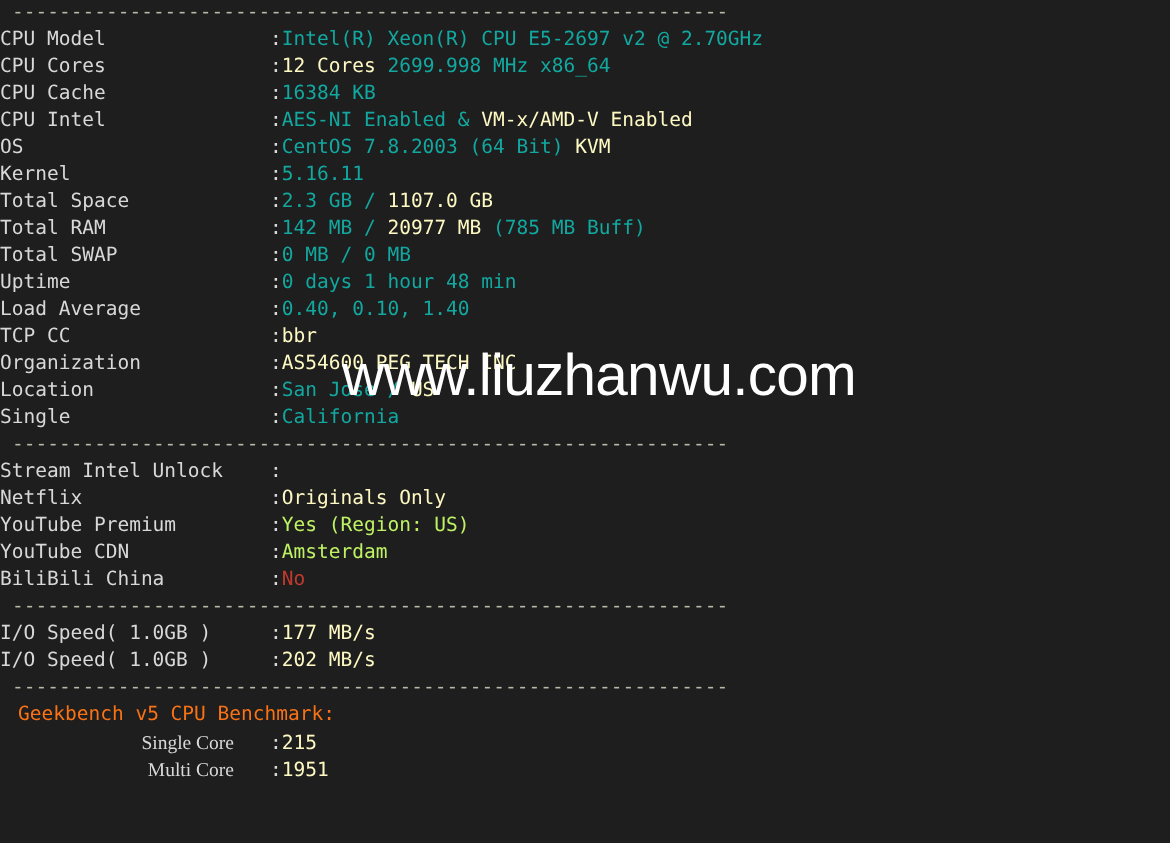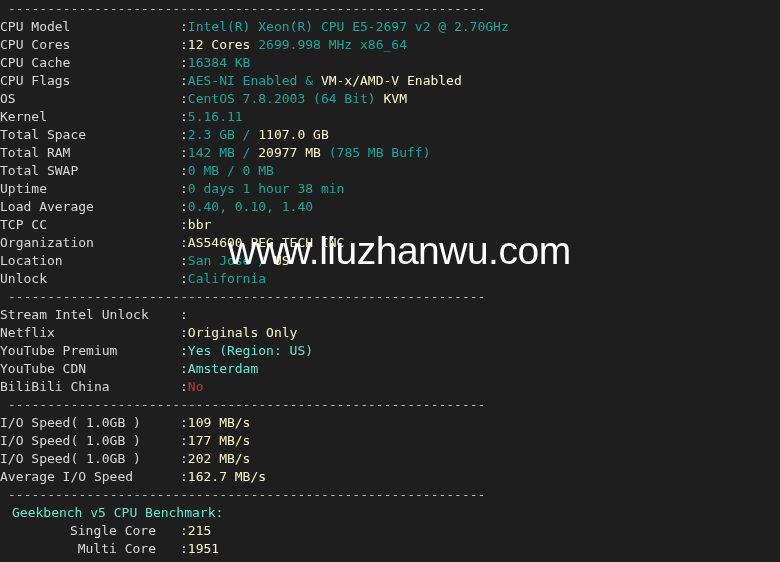--- a/index.html
+++ b/index.html
@@ -32,28 +32,28 @@
     height: 18px;
     line-height: 18px;
     white-space: pre;
   }
   .label {
     display: inline-block;
     width: 180px;
     color: #d8d8d8;
     white-space: pre;
   }
-  .label.indent { text-align: right; padding-right: 24px; width: 156px; }
+  .label.indent { text-align: right; padding-right: 24px; width: 156px; font-family: Liberation Serif, serif; }
   .colon { color: #d8d8d8; }
   .val { white-space: pre; }
   .c-cyan   { color: #12a8a0; }
   .c-yellow { color: #fef9c3; }
-  .c-green  { color: #5eead4; }
+  .c-green  { color: #bef264; }
   .c-red    { color: #c23a2d; }
-  .plain { height:18px; line-height:18px; white-space:pre; padding-left:12px; color:#5eead4; }
+  .plain { height:18px; line-height:18px; white-space:pre; padding-left:12px; color:#f97316; }
   .spacer { height: 18px; }
   #watermark {
     position: absolute;
     left: 228px;
     top: 242px;
     font-family: "Liberation Sans", "DejaVu Sans", sans-serif;
     font-size: 39px;
     font-weight: 400;
     color: #ffffff;
     letter-spacing: -0.5px;
@@ -69,43 +69,43 @@
   <div class="rule">-------------------------------------------------------------</div>
 
   <div>
 
     <div class="row"><span class="label">CPU Model</span><span class="colon">:</span><span class="val c-cyan">Intel(R) Xeon(R) CPU E5-2697 v2 @ 2.70GHz</span><span class="val c-yellow"></span><span class="val c-cyan"></span></div>
 
     <div class="row"><span class="label">CPU Cores</span><span class="colon">:</span><span class="val c-cyan"></span><span class="val c-yellow">12 Cores</span><span class="val c-cyan"> 2699.998 MHz x86_64</span></div>
 
     <div class="row"><span class="label">CPU Cache</span><span class="colon">:</span><span class="val c-cyan">16384 KB</span><span class="val c-yellow"></span><span class="val c-cyan"></span></div>
 
-    <div class="row"><span class="label">CPU Flags</span><span class="colon">:</span><span class="val c-cyan">AES-NI Enabled &amp; </span><span class="val c-yellow">VM-x/AMD-V Enabled</span><span class="val c-cyan"></span></div>
+    <div class="row"><span class="label">CPU Intel</span><span class="colon">:</span><span class="val c-cyan">AES-NI Enabled &amp; </span><span class="val c-yellow">VM-x/AMD-V Enabled</span><span class="val c-cyan"></span></div>
 
     <div class="row"><span class="label">OS</span><span class="colon">:</span><span class="val c-cyan">CentOS 7.8.2003 (64 Bit) </span><span class="val c-yellow">KVM</span><span class="val c-cyan"></span></div>
 
     <div class="row"><span class="label">Kernel</span><span class="colon">:</span><span class="val c-cyan">5.16.11</span><span class="val c-yellow"></span><span class="val c-cyan"></span></div>
 
     <div class="row"><span class="label">Total Space</span><span class="colon">:</span><span class="val c-cyan">2.3 GB / </span><span class="val c-yellow">1107.0 GB</span><span class="val c-cyan"></span></div>
 
     <div class="row"><span class="label">Total RAM</span><span class="colon">:</span><span class="val c-cyan">142 MB / </span><span class="val c-yellow">20977 MB</span><span class="val c-cyan"> (785 MB Buff)</span></div>
 
     <div class="row"><span class="label">Total SWAP</span><span class="colon">:</span><span class="val c-cyan">0 MB / 0 MB</span><span class="val c-yellow"></span><span class="val c-cyan"></span></div>
 
-    <div class="row"><span class="label">Uptime</span><span class="colon">:</span><span class="val c-cyan">0 days 1 hour 38 min</span><span class="val c-yellow"></span><span class="val c-cyan"></span></div>
+    <div class="row"><span class="label">Uptime</span><span class="colon">:</span><span class="val c-cyan">0 days 1 hour 48 min</span><span class="val c-yellow"></span><span class="val c-cyan"></span></div>
 
     <div class="row"><span class="label">Load Average</span><span class="colon">:</span><span class="val c-cyan">0.40, 0.10, 1.40</span><span class="val c-yellow"></span><span class="val c-cyan"></span></div>
 
     <div class="row"><span class="label">TCP CC</span><span class="colon">:</span><span class="val c-cyan"></span><span class="val c-yellow">bbr</span><span class="val c-cyan"></span></div>
 
     <div class="row"><span class="label">Organization</span><span class="colon">:</span><span class="val c-cyan"></span><span class="val c-yellow">AS54600 PEG TECH INC</span><span class="val c-cyan"></span></div>
 
     <div class="row"><span class="label">Location</span><span class="colon">:</span><span class="val c-cyan">San Jose / </span><span class="val c-yellow">US</span><span class="val c-cyan"></span></div>
 
-    <div class="row"><span class="label">Unlock</span><span class="colon">:</span><span class="val c-cyan">California</span><span class="val c-yellow"></span><span class="val c-cyan"></span></div>
+    <div class="row"><span class="label">Single</span><span class="colon">:</span><span class="val c-cyan">California</span><span class="val c-yellow"></span><span class="val c-cyan"></span></div>
 
   </div>
 
   <div class="rule">-------------------------------------------------------------</div>
 
   <div>
 
     <div class="row"><span class="label">Stream Intel Unlock</span><span class="colon">:</span></div>
 
     <div class="row"><span class="label">Netflix</span><span class="colon">:</span><span class="val c-yellow">Originals Only</span></div>
@@ -115,27 +115,25 @@
     <div class="row"><span class="label">YouTube CDN</span><span class="colon">:</span><span class="val c-green">Amsterdam</span></div>
 
     <div class="row"><span class="label">BiliBili China</span><span class="colon">:</span><span class="val c-red">No</span></div>
 
   </div>
 
   <div class="rule">-------------------------------------------------------------</div>
 
   <div>
 
-    <div class="row"><span class="label">I/O Speed( 1.0GB )</span><span class="colon">:</span><span class="val c-yellow">109 MB/s</span></div>
 
     <div class="row"><span class="label">I/O Speed( 1.0GB )</span><span class="colon">:</span><span class="val c-yellow">177 MB/s</span></div>
 
     <div class="row"><span class="label">I/O Speed( 1.0GB )</span><span class="colon">:</span><span class="val c-yellow">202 MB/s</span></div>
 
-    <div class="row"><span class="label">Average I/O Speed</span><span class="colon">:</span><span class="val c-yellow">162.7 MB/s</span></div>
 
   </div>
 
   <div class="rule">-------------------------------------------------------------</div>
 
   <div>
 
     <div class="plain">Geekbench v5 CPU Benchmark:</div>
 
     <div class="row"><span class="label indent">Single Core</span><span class="colon">:</span><span class="val c-yellow">215</span></div>

